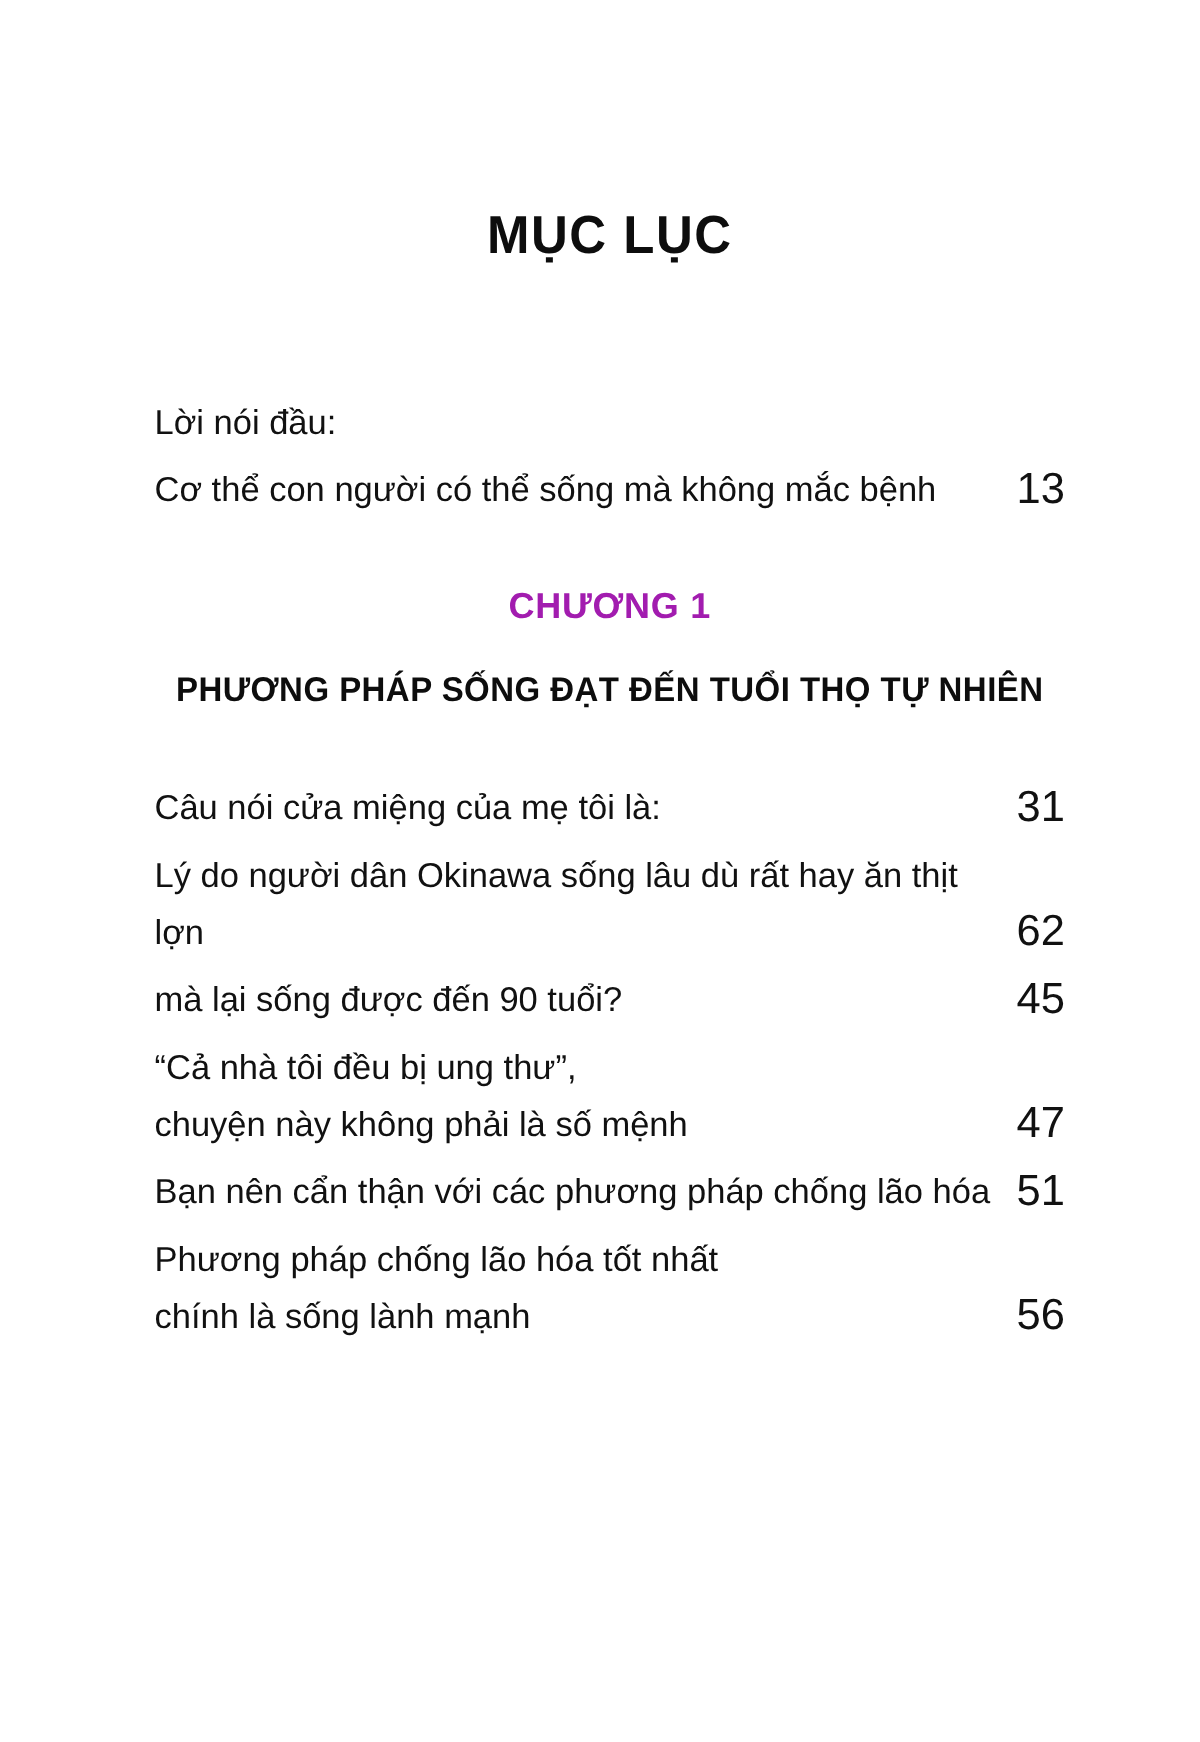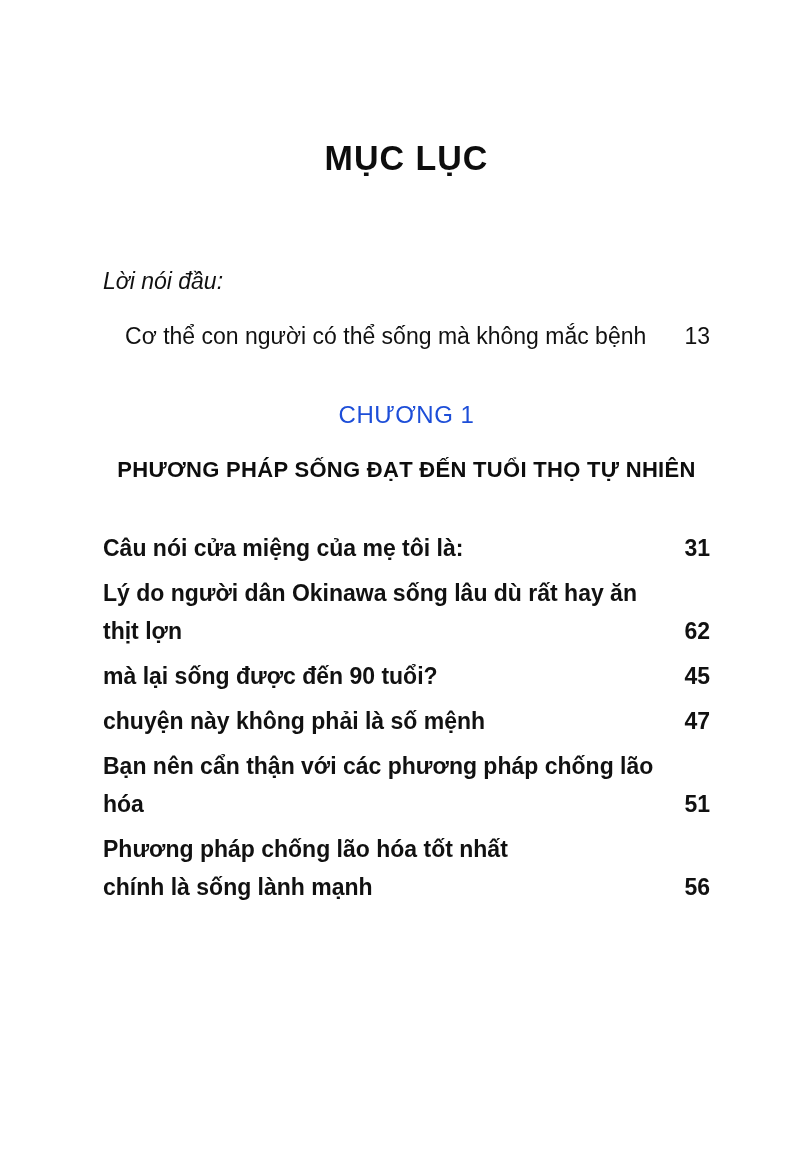--- a/index.html
+++ b/index.html
@@ -27,66 +27,63 @@
     font-weight: 700;
     letter-spacing: 1px;
     color: #0d0d0d;
     margin: 0 0 86px 0;
     transform: scaleY(1.05);
   }
   .foreword-label {
     font-size: 23px;
     line-height: 37px;
     margin: 0;
-    font-style: italic;
   }
   .toc-row {
     display: flex;
     align-items: flex-end;
     justify-content: space-between;
   }
   .foreword-row {
-    margin-top: 17px;
-    text-align: center;
+    margin-top: 7px;
   }
   .entry-lines {
     font-size: 23px;
     line-height: 38px;
     flex: 1 1 auto;
     padding-right: 16px;
   }
   .page-num {
-    font-size: 23px;
+    font-size: 29px;
     line-height: 38px;
     white-space: nowrap;
     flex: 0 0 auto;
   }
   .chapter-number {
     text-align: center;
     font-size: 24px;
-    font-weight: 400;
+    font-weight: 700;
     letter-spacing: 0.5px;
     margin: 46px 0 0 0;
-    color: #1d4ed8;
+    color: #a21caf;
   }
   .chapter-title {
     text-align: center;
     font-size: 22px;
     font-weight: 700;
     letter-spacing: 0.3px;
     margin: 28px 0 0 0;
     color: #0d0d0d;
     transform: scaleY(1.04);
   }
   .entries {
     margin-top: 46px;
   }
   .entry {
     margin-bottom: 7px;
-    font-weight: bold;
   }
 </style>
 </head>
 <body>
 
 <div class="page">
   <div class="content">
 
     <h1 class="book-title">MỤC LỤC</h1>
 
@@ -121,20 +118,21 @@
 
   <div class="entry toc-row">
     <div class="entry-lines">
             <div>mà lại sống được đến 90 tuổi?</div>
           </div>
     <div class="page-num">45</div>
   </div>
 
   <div class="entry toc-row">
     <div class="entry-lines">
+            <div>“Cả nhà tôi đều bị ung thư”,</div>
             <div>chuyện này không phải là số mệnh</div>
           </div>
     <div class="page-num">47</div>
   </div>
 
   <div class="entry toc-row">
     <div class="entry-lines">
             <div>Bạn nên cẩn thận với các phương pháp chống lão hóa</div>
           </div>
     <div class="page-num">51</div>

